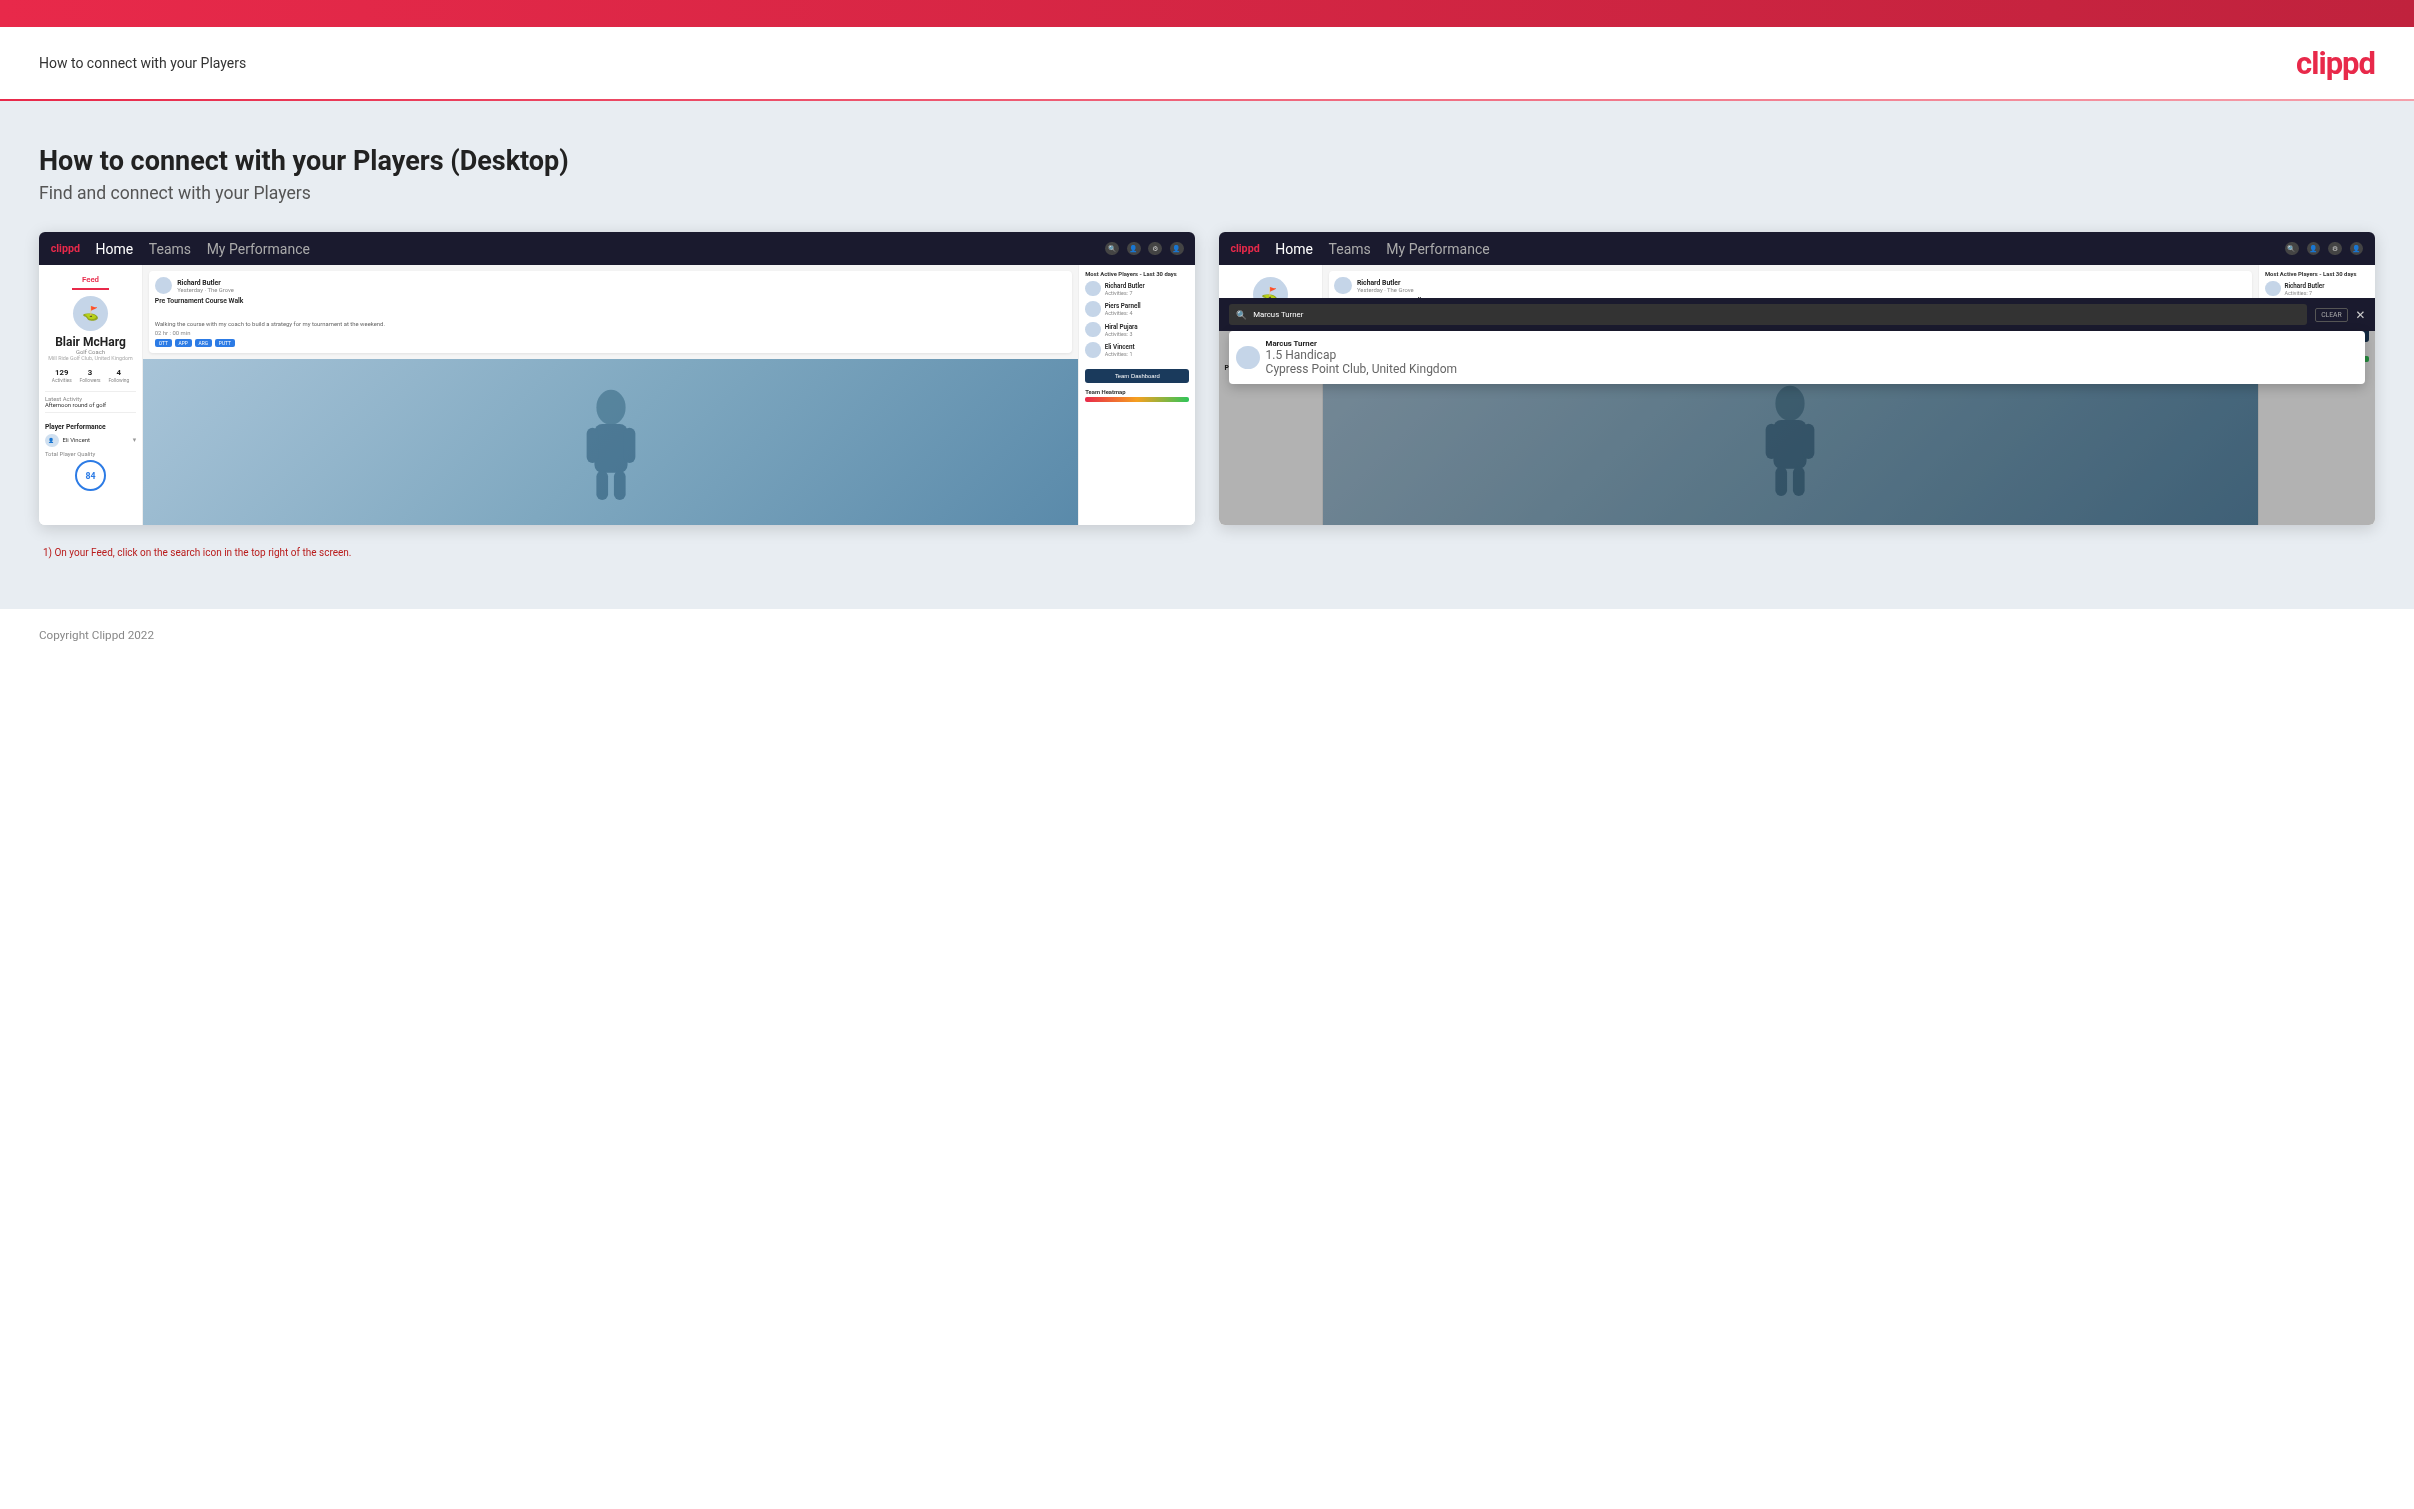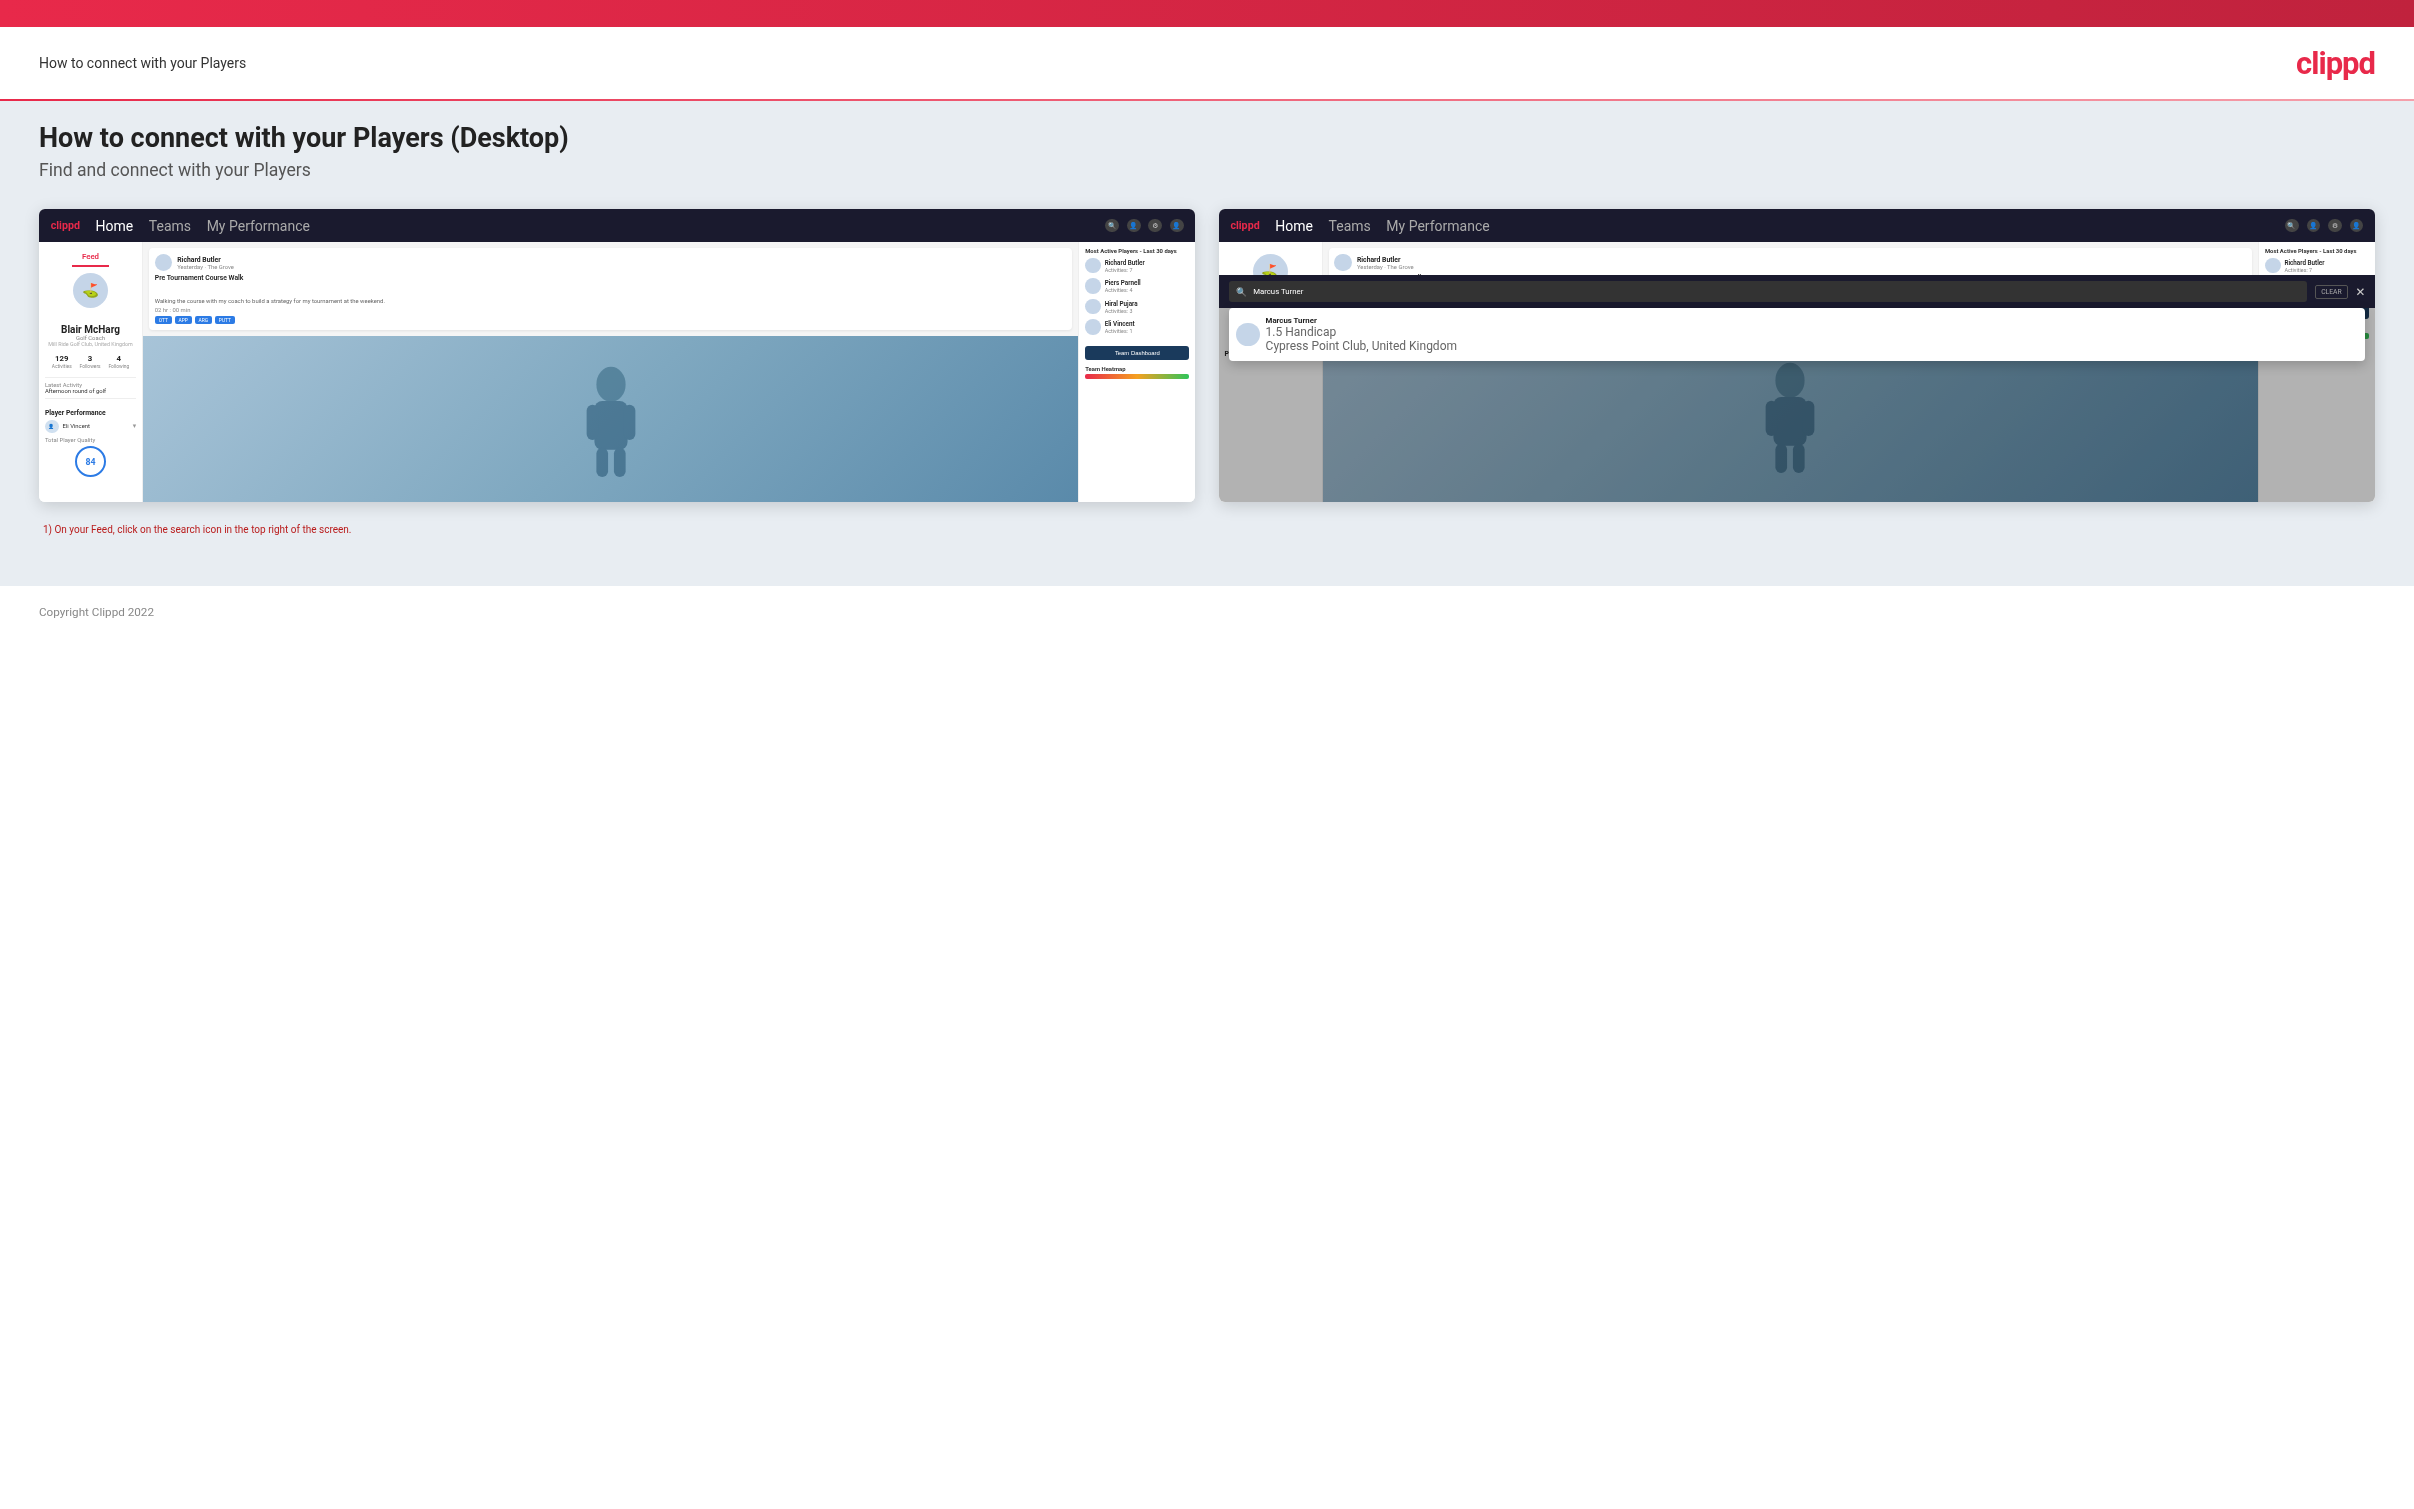--- a/index.html
+++ b/index.html
@@ -40,21 +40,21 @@
     .header-divider {
       height: 2px;
       background: linear-gradient(to right, #e8294a, #f5a0ab);
       margin: 0 0 0 0;
     }
 
     
     .main-content {
       background: #e8edf2;
       margin: 0;
-      padding: 21px 39px 49px;
+      padding: 44px 39px 49px;
     }
 
     
     .hero-heading {
       font-size: 27px;
       font-weight: 700;
       color: #222;
       margin-bottom: 5.9px;
     }
     .hero-subheading {
@@ -156,25 +156,24 @@
       border-radius: 50%;
       background: #c5d5e8;
       margin: 5.9px auto 3.9px;
       display: flex;
       align-items: center;
       justify-content: center;
       font-size: 13.7px;
       color: #7a9ab5;
     }
     .profile-name {
-      font-size: 10px;
+      font-size: 12px;
       font-weight: 700;
       text-align: center;
       color: #222;
-      margin-top: 12px;
     }
     .profile-role {
       font-size: 5.9px;
       text-align: center;
       color: #888;
     }
     .profile-club {
       font-size: 5.4px;
       text-align: center;
       color: #aaa;

